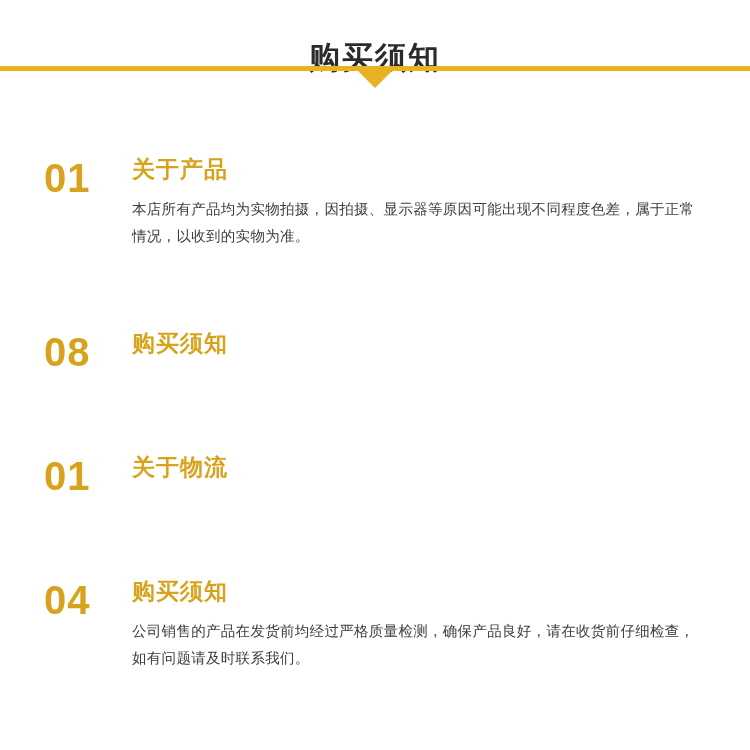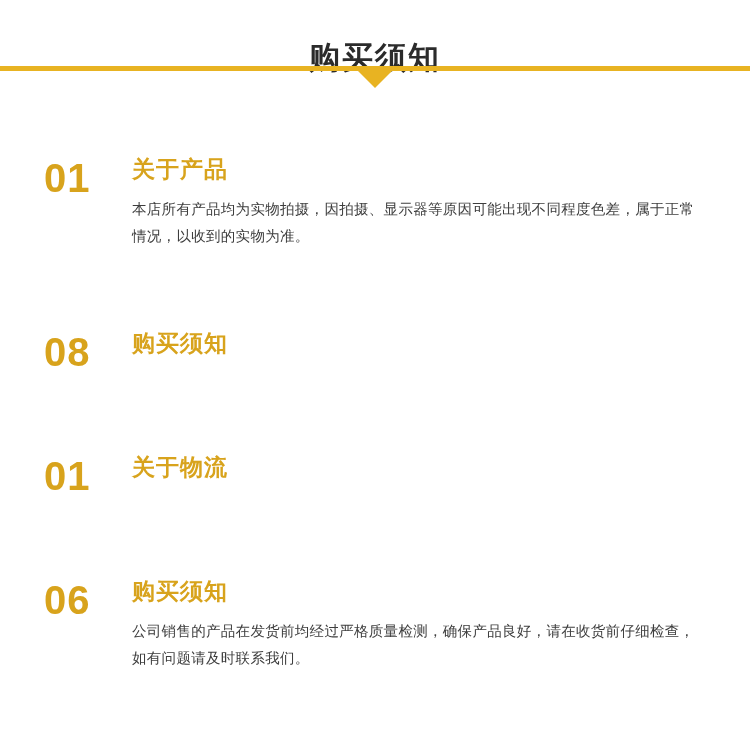--- a/index.html
+++ b/index.html
@@ -133,21 +133,21 @@
     </div>
 
     <div class="item">
       <div class="item-number">01</div>
       <div class="item-body">
         <div class="item-title">关于物流</div>
       </div>
     </div>
 
     <div class="item">
-      <div class="item-number">06</div>
+      <div class="item-number">04</div>
       <div class="item-body">
         <div class="item-title">购买须知</div>
         <div class="item-text">公司销售的产品在发货前均经过严格质量检测，确保产品良好，请在收货前仔细检查，如有问题请及时联系我们。</div>
       </div>
     </div>
 
   </div>
 </div>
 
 </body></html>

